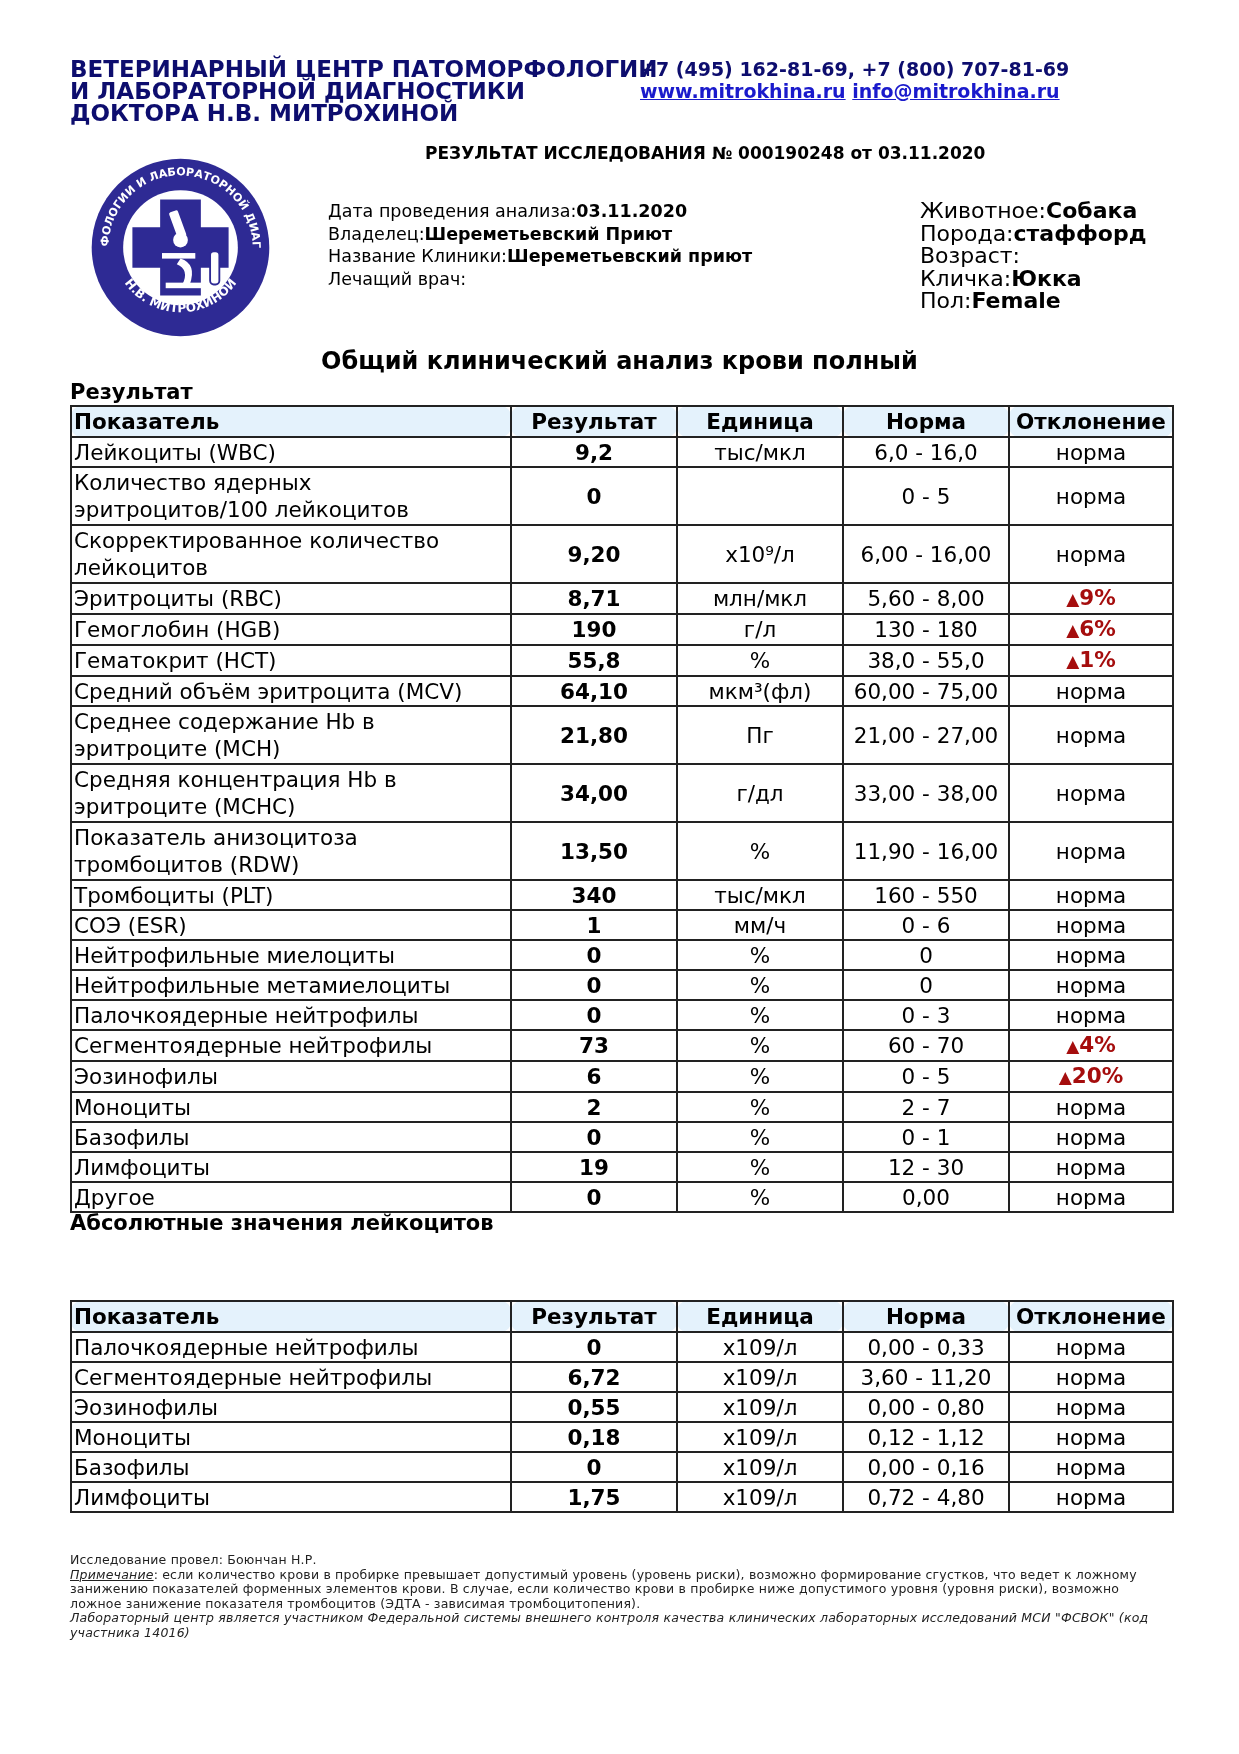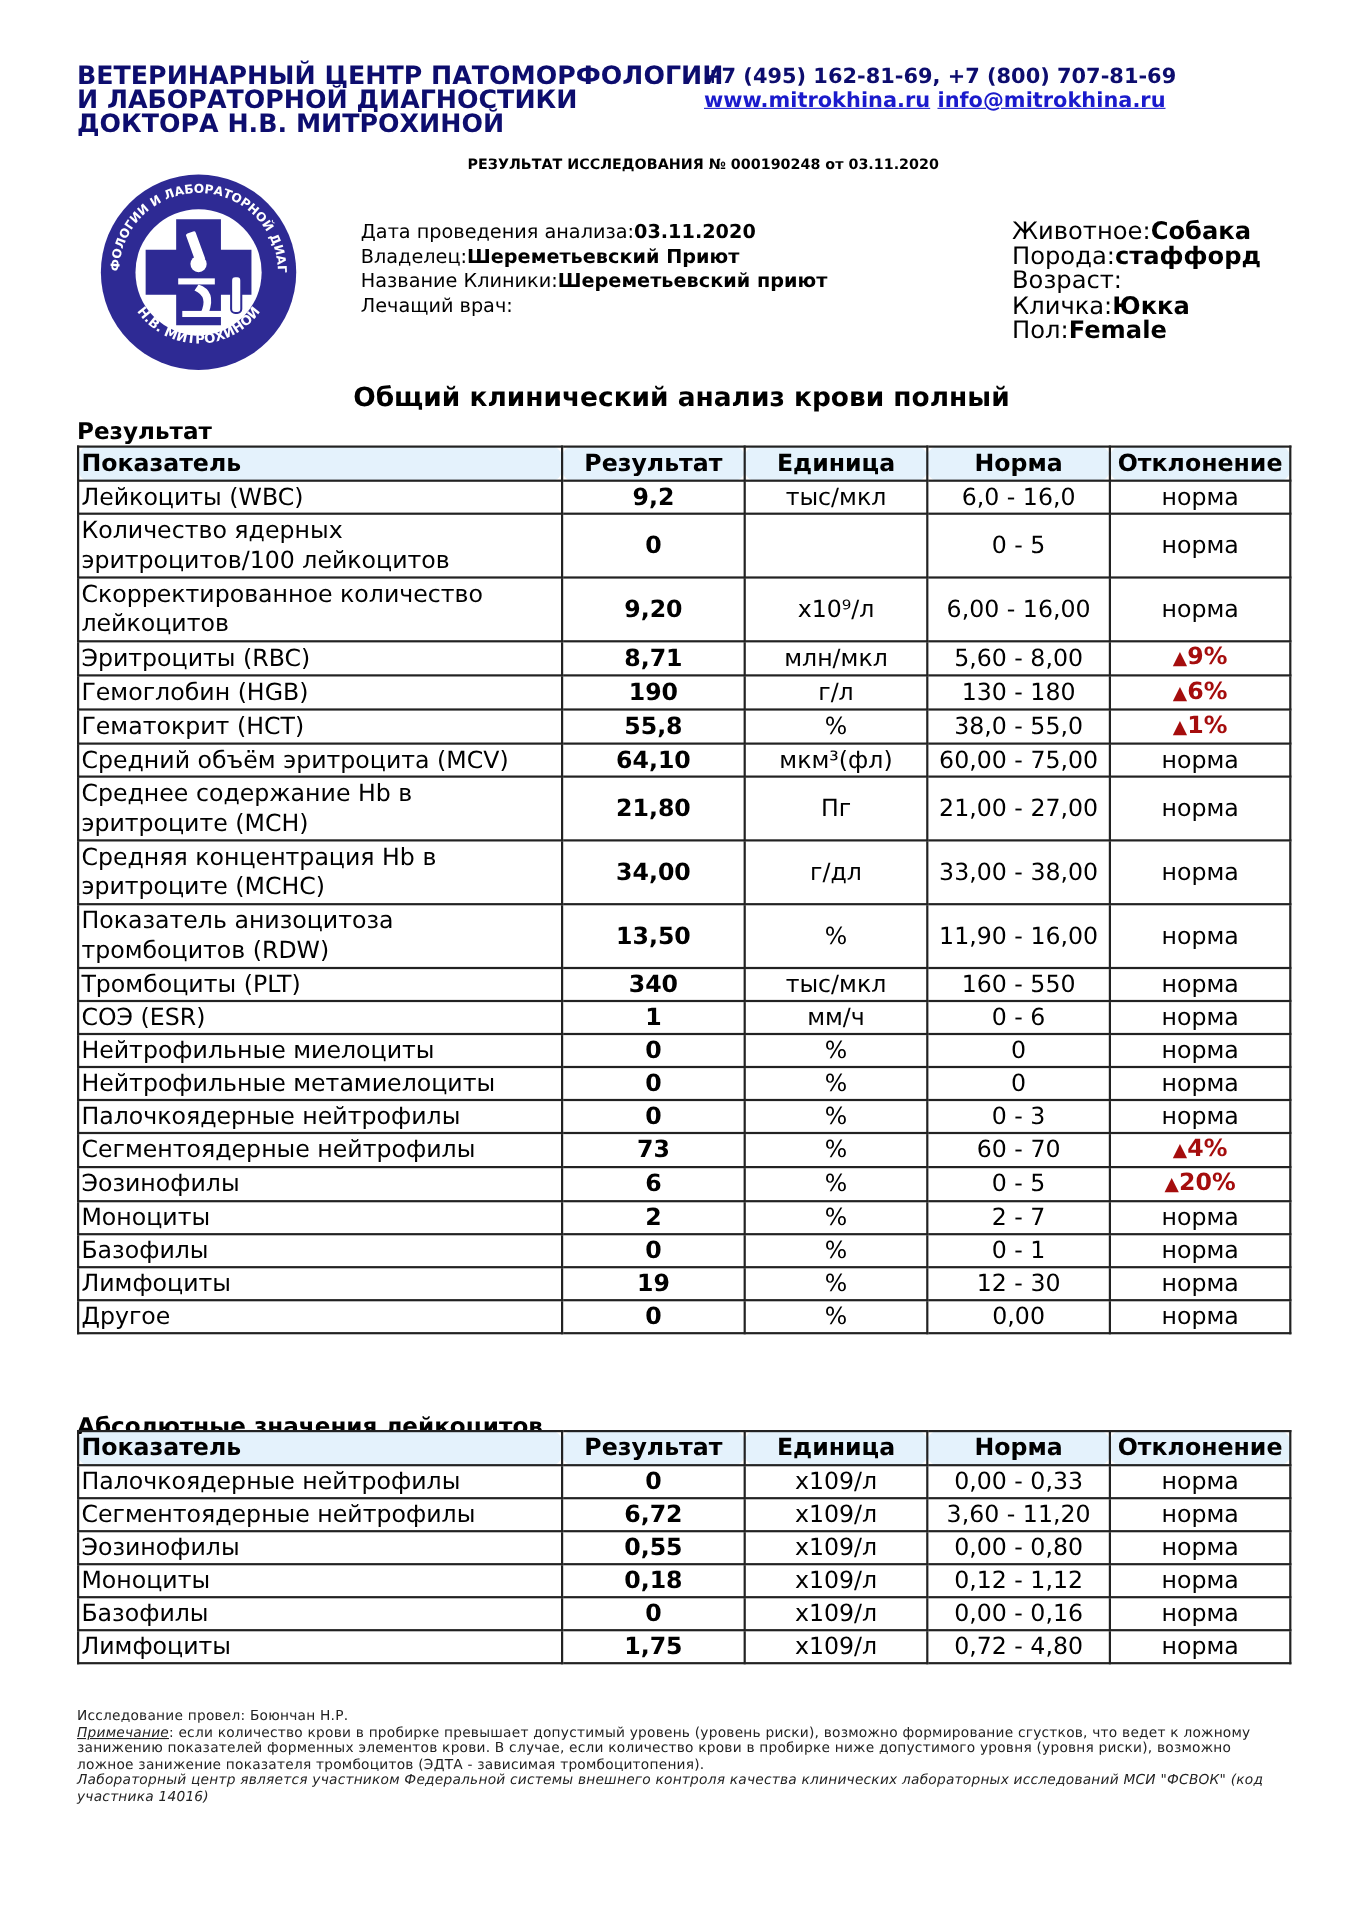--- a/index.html
+++ b/index.html
@@ -1,20 +1,20 @@
 <!DOCTYPE html>
 <html><head>
 <meta charset="utf-8">
 <style>
   html, body { margin: 0; padding: 0; background: #ffffff; }
   body { width: 1239px; height: 1754px; position: relative; font-family: "DejaVu Sans", sans-serif; color: #000; overflow: hidden; }
   .hdr-left { position: absolute; left: 70px; top: 58px; font-weight: bold; font-size: 23px; line-height: 22px; color: #0d0d6e; }
   .hdr-right { position: absolute; left: 640px; top: 58px; font-weight: bold; font-size: 19px; line-height: 22px; color: #0d0d6e; }
   .hdr-right a { color: #1a1acc; text-decoration: underline; }
-  .report-title { position: absolute; left: 425px; top: 143px; font-weight: bold; font-size: 13px; }
+  .report-title { position: absolute; left: 425px; top: 143px; font-weight: bold; font-size: 17px; }
   .logo { position: absolute; left: 88px; top: 155px; width: 185px; height: 185px; }
   .info-left { position: absolute; left: 328px; top: 200px; font-size: 17.5px; line-height: 22.5px; }
   .info-right { position: absolute; left: 920px; top: 200px; font-size: 22px; line-height: 22.5px; }
   .info-left b, .info-right b { font-weight: bold; }
   .main-title { position: absolute; left: 0; width: 1239px; top: 347px; text-align: center; font-weight: bold; font-size: 24px; }
   .section-label { position: absolute; left: 70px; font-weight: bold; font-size: 21px; }
   table.res { position: absolute; left: 70px; border-collapse: collapse; width: 1104px; font-size: 21.5px; }
   table.res th, table.res td { border: 2px solid #222; padding: 0 2px; }
   table.res th { background: #e4f2fc; font-weight: bold; height: 29px; border-radius: 10px; }
   table.res td { height: 28px; line-height: 27px; }
@@ -247,21 +247,21 @@
       <tr>
         <td class="c-name">Другое</td>
         <td class="c-res">0</td>
         <td class="c-unit">%</td>
         <td class="c-norm">0,00</td>
         <td class="c-dev">норма</td>
       </tr>
     </tbody>
 </table>
 
-<div class="section-label" style="top:1285px;">Абсолютные значения лейкоцитов</div>
+<div class="section-label" style="top:1211px;">Абсолютные значения лейкоцитов</div>
 
 <table class="res" style="top:1300px;">
   <thead>
     <tr>
       <th class="c-name">Показатель</th>
       <th class="c-res">Результат</th>
       <th class="c-unit">Единица</th>
       <th class="c-norm">Норма</th>
       <th class="c-dev">Отклонение</th>
     </tr>

